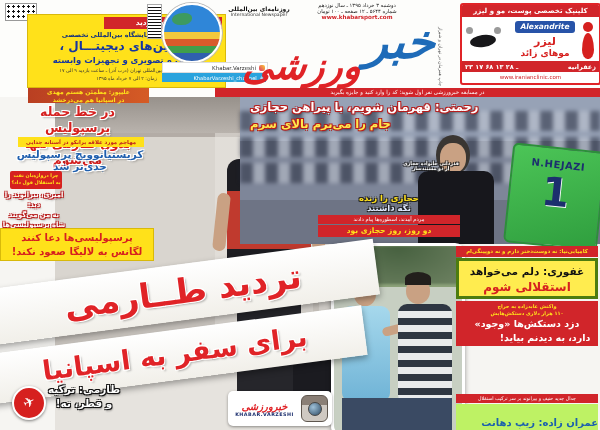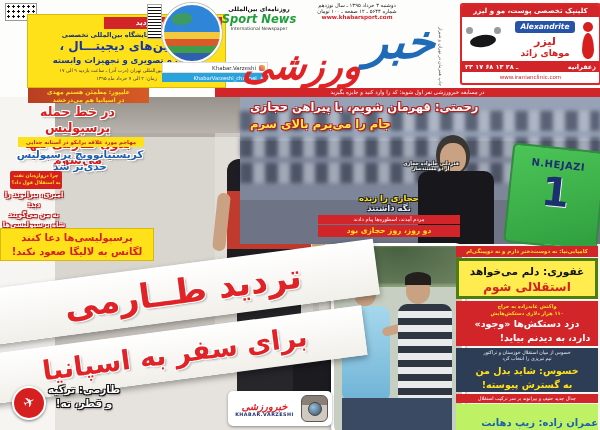--- a/index.html
+++ b/index.html
@@ -66,21 +66,20 @@
     <div class="abs c" style="right:0;top:61px;width:100%;font-size:4.8px;color:#333;">زمان: ۲ الی ۷ خرداد ماه ۱۳۹۵</div>
   </div>
 
   <div class="abs barcode"></div>
 
   <div class="abs globe">
     <div class="land"></div>
   </div>
   <div class="abs" style="left:219px;top:5px;width:80px;text-align:center;">
     <div class="b" style="font-size:6px;color:#111;">روزنامه‌ای بین‌المللی</div>
-    <div class="b" style="font-size:11.5px;color:#1f9e3c;font-style:italic;">Sport News</div>
     <div style="font-size:4.6px;color:#333;">International Newspaper</div>
   </div>
 
   <div class="abs" style="left:162px;top:62px;width:100px;height:9px;background:#fff;border:1px solid #ddd;display:flex;align-items:center;gap:3px;padding:0 2px;">
     <span style="width:6px;height:6px;border-radius:2px;background:linear-gradient(45deg,#e1306c,#f9ce34);display:inline-block;"></span>
     <span dir="ltr" style="font-size:5.5px;color:#333;">Khabar.Varzeshi</span>
   </div>
   <div class="abs" style="left:162px;top:73px;width:100px;height:9px;background:#2aa3dd;display:flex;align-items:center;gap:3px;padding:0 2px;">
     <span style="font-size:5px;color:#fff;">✈</span>
     <span dir="ltr" style="font-size:5.2px;color:#fff;">KhabarVarzeshi_channel</span>
@@ -241,26 +240,20 @@
     <div class="b" style="font-size:12px;line-height:17px;color:#d6201f;">استقلالی شوم</div>
   </div>
 
   <div class="abs c" style="left:456px;top:301px;width:142px;height:45px;background:#d1252a;box-sizing:border-box;padding-top:2px;">
     <div class="b" style="font-size:5px;line-height:6.5px;color:#ffe11a;">واکنش عابدزاده به حراج</div>
     <div class="b" style="font-size:5px;line-height:6.5px;color:#ffe11a;">۱۱۰ هزار دلاری دستکش‌هایش</div>
     <div class="b" style="font-size:9.5px;line-height:14px;color:#fff;margin-top:1px;">دزد دستکش‌ها «وجود»</div>
     <div class="b" style="font-size:9.5px;line-height:14px;color:#fff;margin-left:36px;">دارد، به دیدنم بیاید!</div>
   </div>
 
-  <div class="abs c" style="left:456px;top:348px;width:142px;height:44px;background:#2e3d56;box-sizing:border-box;padding-top:2px;">
-    <div style="font-size:4.8px;line-height:6.3px;color:#e8edf5;">خسوس از میان استقلال خوزستان و تراکتور</div>
-    <div style="font-size:4.8px;line-height:6.3px;color:#e8edf5;">تیم تبریزی را انتخاب کرد</div>
-    <div class="b" style="font-size:9.5px;line-height:14px;color:#ffe11a;margin-top:1px;">خسوس: شاید بدل من</div>
-    <div class="b" style="font-size:9.5px;line-height:14px;color:#ffe11a;">به گسترش پیوسته!</div>
-  </div>
 
   <div class="abs strip-red c" style="left:456px;top:394px;width:142px;height:9px;font-size:4.8px;line-height:9px;">جدال جدید حنیف و بیرانوند بر سر ترکیب استقلال</div>
 
   <div class="abs c" style="left:456px;top:404px;width:142px;height:26px;background:#bef264;box-sizing:border-box;padding-top:13px;text-align:right;">
     <div class="b" style="font-size:10px;line-height:12.5px;color:#1b5fae;">عمران زاده: زیپ دهانت</div>
     <div class="b" style="font-size:10px;line-height:12.5px;color:#1b5fae;">را بکش بچه</div>
   </div>
 
 </div>
 

